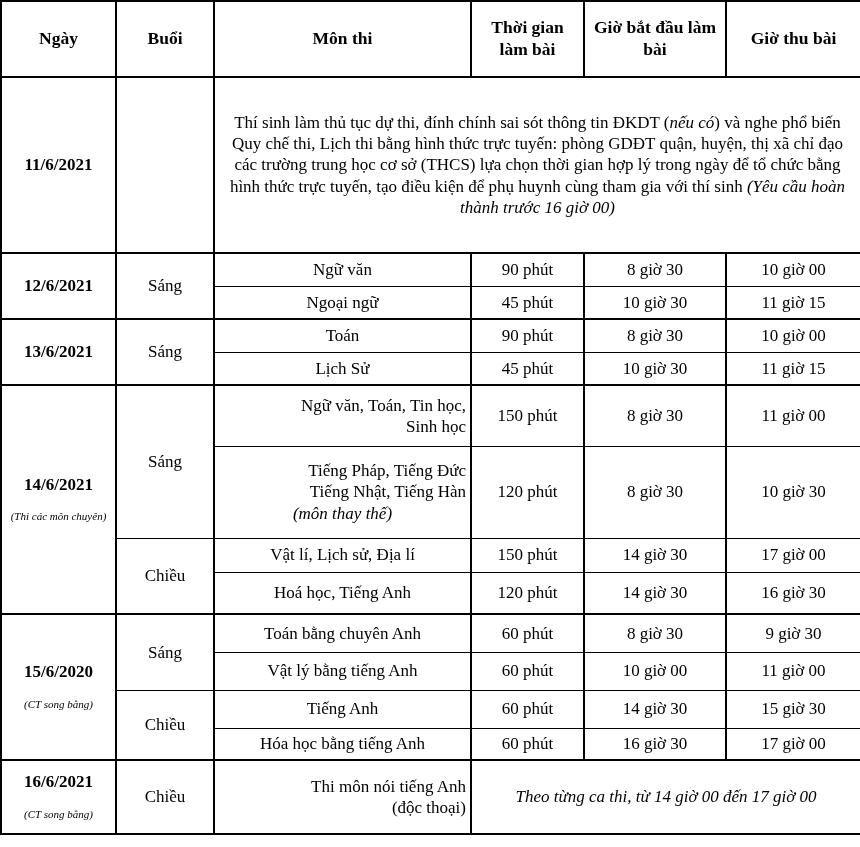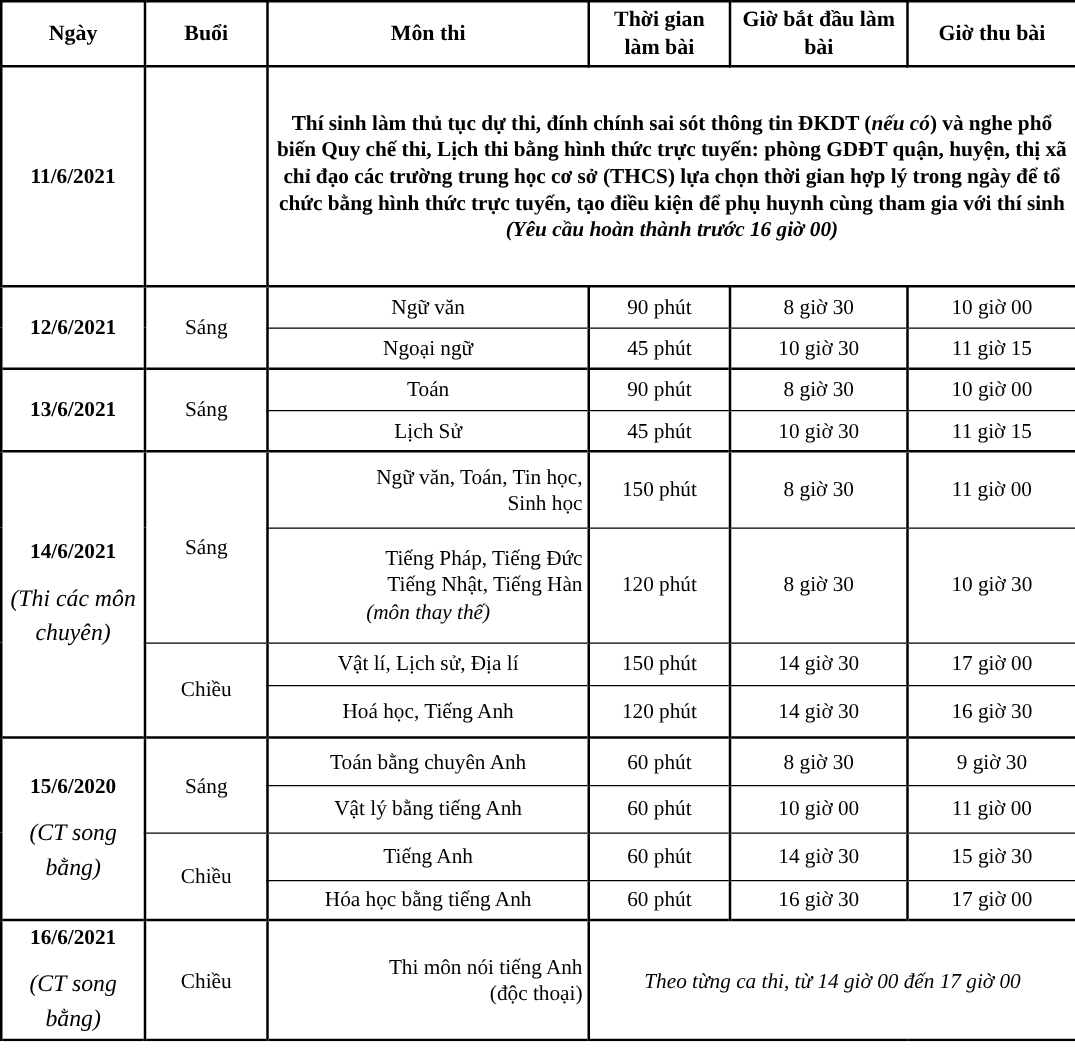--- a/index.html
+++ b/index.html
@@ -13,48 +13,47 @@
     vertical-align:middle;
     padding:2px 4px;
     font-size:17px;
     line-height:1.25;
     overflow:hidden;
     background:#fff;
   }
   .sched thead th{font-weight:bold;font-size:17.5px;border-top-width:2px;border-bottom-width:2px;}
   .gt{border-top-width:2px !important;}
   .date{font-weight:bold;font-size:18.5px;}
-  .date .note{display:block;font-weight:normal;font-style:italic;font-size:19px;line-height:1.45;margin-top:14px;}
+  .date .note{display:block;font-weight:normal;font-style:italic;font-size:11px;line-height:1.45;margin-top:14px;}
   .notice{
     text-align:justify;
     padding:3px 6px 3px 7px;
     font-size:17.2px;
     line-height:1.42;
     vertical-align:top;
-    font-weight:bold;
   }
   .it{font-style:italic;}
   .line{display:block;text-align:right;}
   .subnote{display:block;font-style:italic;}
   .mergednote{font-style:italic;font-size:17.5px;text-align:center;}
 </style>
 </head>
 <body>
 
 <table class="sched">
   <colgroup>
     <col style="width:115px">
       <col style="width:98px">
       <col style="width:257px">
     <col style="width:113px">
       <col style="width:142px">
       <col style="width:135px">
   </colgroup>
   <thead>
-    <tr style="height:52px">
+    <tr style="height:76px">
       <th>Ngày</th>
       <th>Buổi</th>
       <th>Môn thi</th>
       <th>Thời gian làm bài</th>
       <th>Giờ bắt đầu làm bài</th>
       <th>Giờ thu bài</th>
     </tr>
   </thead>
   <tbody>
 

